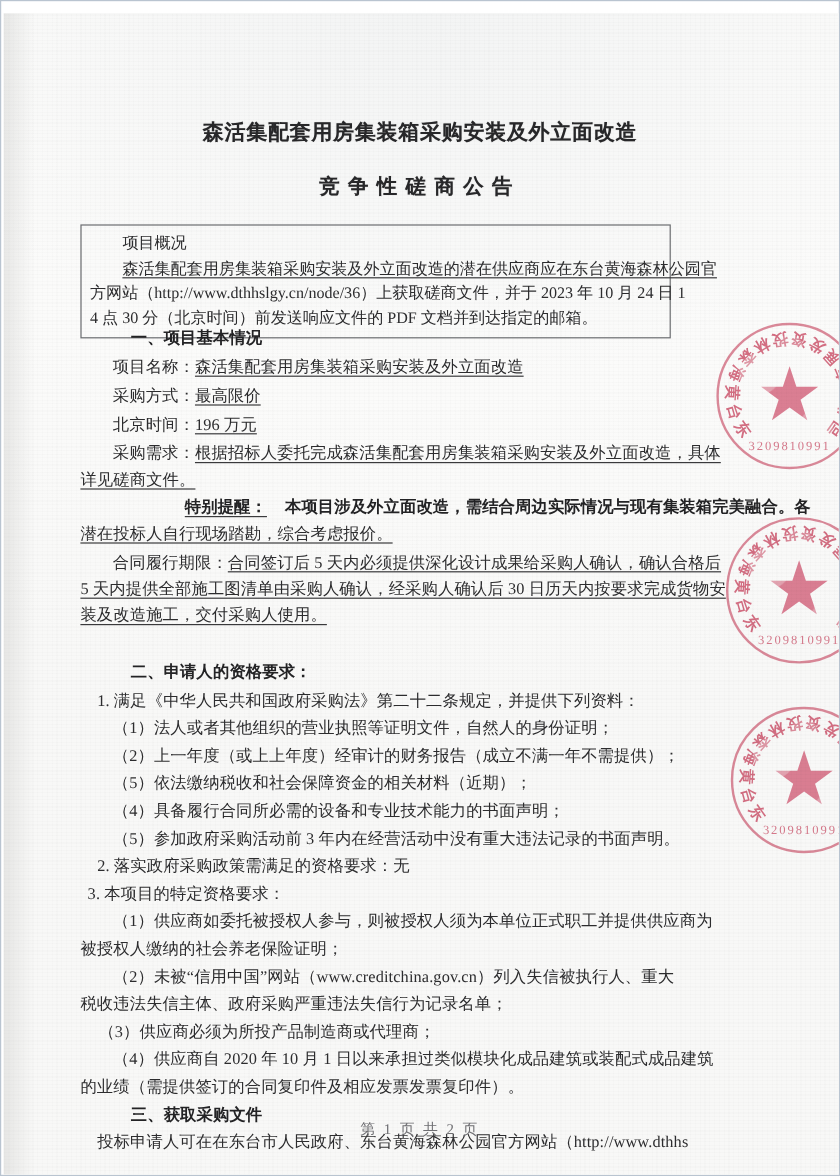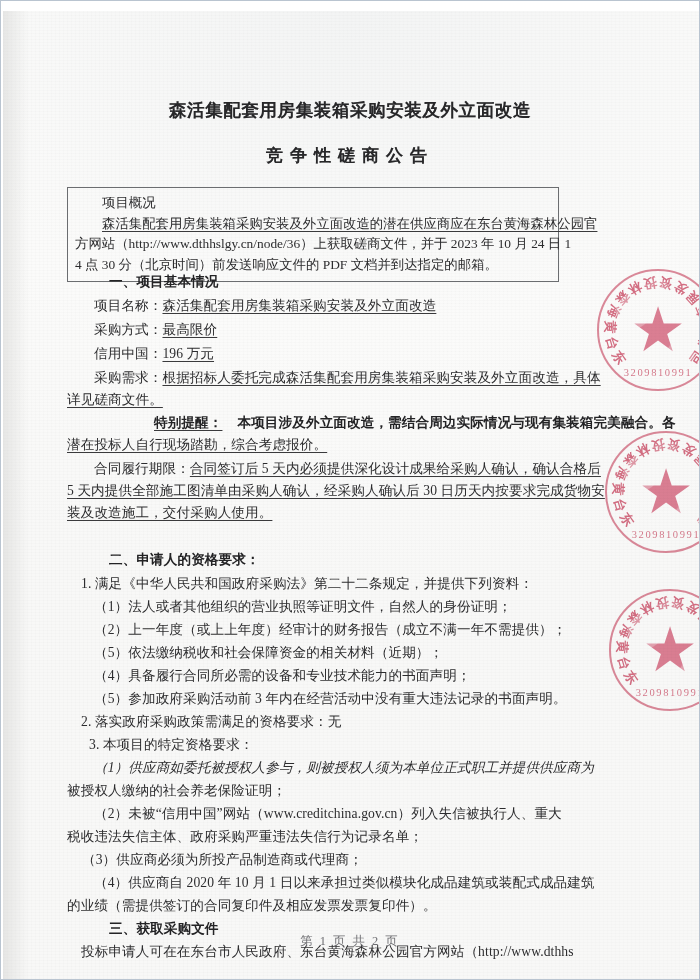--- a/index.html
+++ b/index.html
@@ -202,21 +202,21 @@
 
     <div class="bline" style="left:93px; top:296px;">
       <span>项目名称：</span><span class="u">森活集配套用房集装箱采购安装及外立面改造</span>
     </div>
 
     <div class="bline" style="left:93px; top:320px;">
       <span>采购方式：</span><span class="u">最高限价</span>
     </div>
 
     <div class="bline" style="left:93px; top:344px;">
-      <span>信用中国：</span><span class="u">196 万元</span>
+      <span>北京时间：</span><span class="u">196 万元</span>
     </div>
 
     <div class="bline" style="left:93px; top:368px;">
       <span>采购需求：</span><span class="u">根据招标人委托完成森活集配套用房集装箱采购安装及外立面改造，具体</span>
     </div>
     <div class="bline" style="left:66px; top:390px;">
       <span class="u">详见磋商文件。</span>
     </div>
 
     <div class="bline" style="left:93px; top:413px;padding-left:45px;">
@@ -238,22 +238,22 @@
 
 
     <div class="bline bold" style="left:93px; top:550px;">二、申请人的资格要求：</div>
     <div class="bline" style="left:80px; top:574px;">1. 满足《中华人民共和国政府采购法》第二十二条规定，并提供下列资料：</div>
     <div class="bline" style="left:93px; top:597px;">（1）法人或者其他组织的营业执照等证明文件，自然人的身份证明；</div>
     <div class="bline" style="left:93px; top:620px;">（2）上一年度（或上上年度）经审计的财务报告（成立不满一年不需提供）；</div>
     <div class="bline" style="left:93px; top:643px;">（5）依法缴纳税收和社会保障资金的相关材料（近期）；</div>
     <div class="bline" style="left:93px; top:666px;">（4）具备履行合同所必需的设备和专业技术能力的书面声明；</div>
     <div class="bline" style="left:93px; top:689px;">（5）参加政府采购活动前 3 年内在经营活动中没有重大违法记录的书面声明。</div>
     <div class="bline" style="left:80px; top:712px;">2. 落实政府采购政策需满足的资格要求：无</div>
-    <div class="bline" style="left:88px; top:735px;">3. 本项目的特定资格要求：</div>
-    <div class="bline" style="left:93px; top:758px;font-style:italic;">（1）供应商如委托被授权人参与，则被授权人须为本单位正式职工并提供供应商为</div>
+    <div class="bline" style="left:72px; top:735px;">3. 本项目的特定资格要求：</div>
+    <div class="bline" style="left:93px; top:758px;">（1）供应商如委托被授权人参与，则被授权人须为本单位正式职工并提供供应商为</div>
     <div class="bline" style="left:66px; top:781px;">被授权人缴纳的社会养老保险证明；</div>
     <div class="bline" style="left:93px; top:804px;">（2）未被“信用中国”网站（www.creditchina.gov.cn）列入失信被执行人、重大</div>
     <div class="bline" style="left:66px; top:827px;">税收违法失信主体、政府采购严重违法失信行为记录名单；</div>
     <div class="bline" style="left:81px; top:850px;">（3）供应商必须为所投产品制造商或代理商；</div>
     <div class="bline" style="left:93px; top:873px;">（4）供应商自 2020 年 10 月 1 日以来承担过类似模块化成品建筑或装配式成品建筑</div>
     <div class="bline" style="left:66px; top:896px;">的业绩（需提供签订的合同复印件及相应发票发票复印件）。</div>
 
     <div class="bline bold" style="left:93px; top:919px;">三、获取采购文件</div>
     <div class="bline" style="left:80px; top:942px;">投标申请人可在在东台市人民政府、东台黄海森林公园官方网站（http://www.dthhs</div>
 

